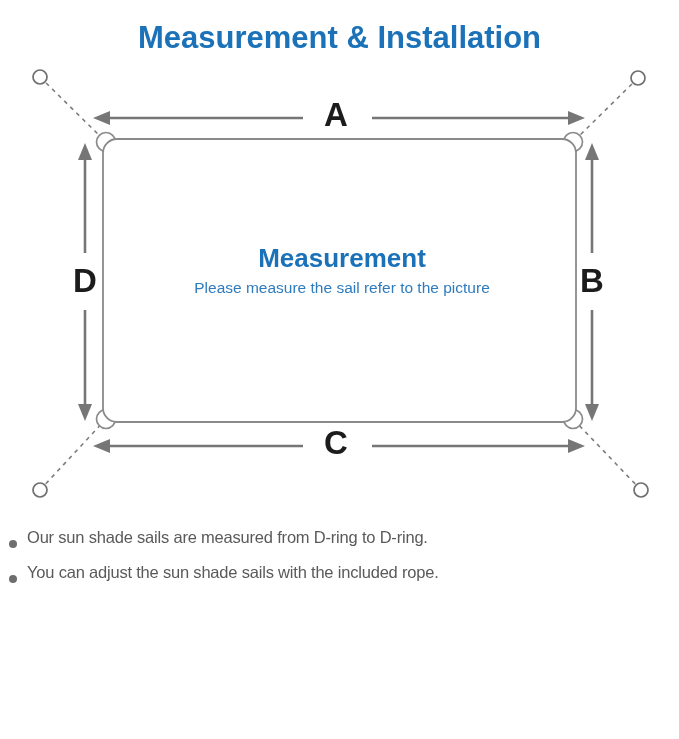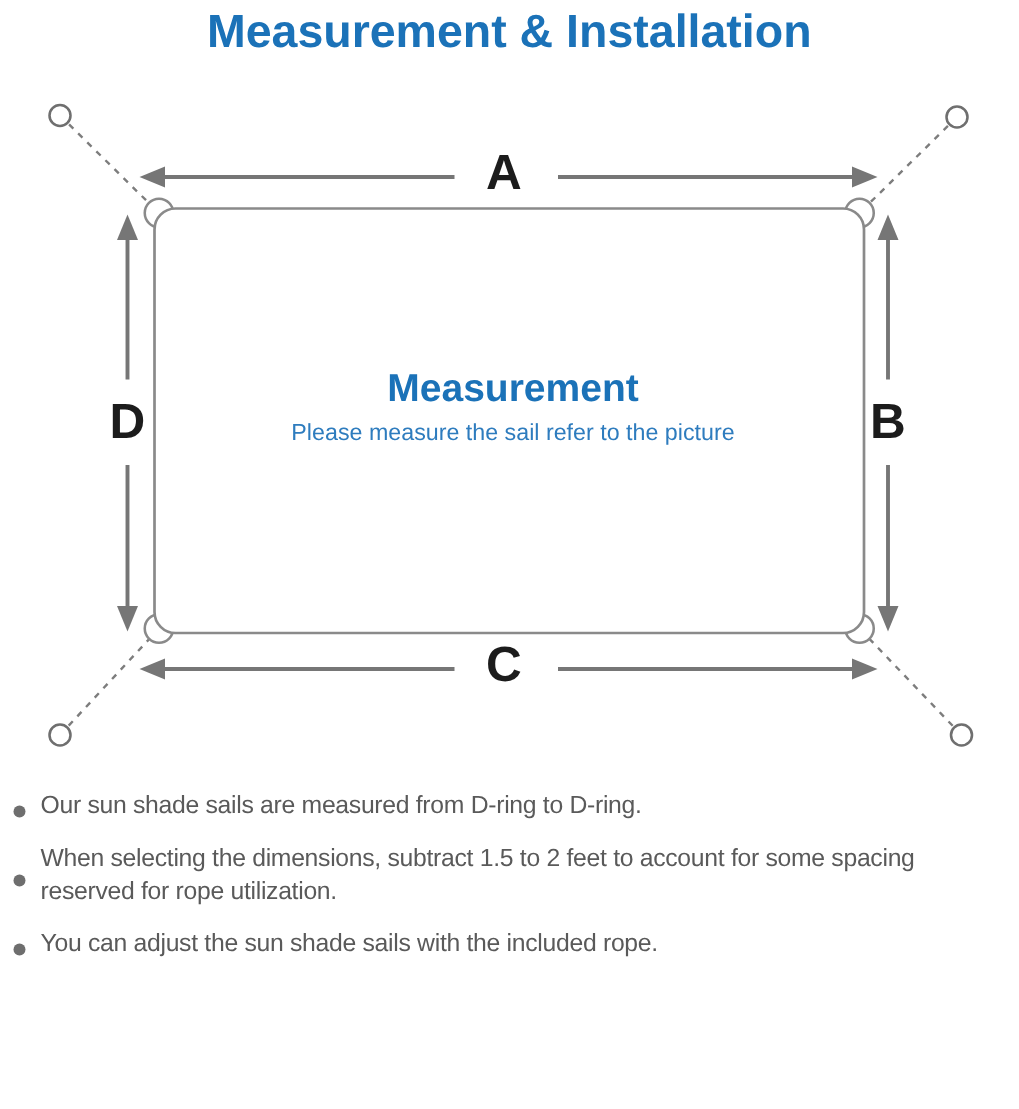--- a/index.html
+++ b/index.html
@@ -5,21 +5,21 @@
   html, body { margin:0; padding:0; }
   body {
     width:679px; height:739px;
     background:#ffffff;
     position:relative;
     overflow:hidden;
     font-family:"Liberation Sans", sans-serif;
   }
   .title {
     position:absolute; top:0; left:0; width:679px;
-    margin:0; padding-top:3px;
+    margin:0; padding-top:20px;
     text-align:center;
     font-size:31px; font-weight:bold;
     color:#1b72b8;
   }
   .diagram { position:absolute; top:50px; left:0; }
 
   .dim-label {
     font-family:"Liberation Sans", sans-serif;
     font-size:33px; font-weight:bold;
     fill:#1c1c1c; text-anchor:middle;
@@ -34,21 +34,21 @@
     font-size:15.5px;
     fill:#2e7cbe; text-anchor:middle;
   }
 
   .notes {
     position:absolute; top:526px; left:0; width:679px;
     box-sizing:border-box; padding:0 8px 0 9px;
     list-style:none; margin:0;
   }
   .note {
-    display:flex; align-items:center;
+    display:flex; align-items:flex-end;
     margin-bottom:13px;
     color:#5a5a5a;
     font-size:16.5px; line-height:22px;
     letter-spacing:-0.2px;
   }
   .bullet {
     flex:0 0 auto;
     width:8px; height:8px; border-radius:50%;
     background:#6e6e6e;
     margin:7px 10px 0 0;
@@ -126,23 +126,19 @@
 </svg>
 
 <ul class="notes">
 
     <li class="note">
       <span class="bullet"></span>
       <span class="note-text">Our sun shade sails are measured from D-ring to D-ring.</span>
     </li>
 
 
-    <li class="note">
-      <span class="bullet"></span>
-      <span class="note-text">When selecting the dimensions, subtract 1.5 to 2 feet to account for some spacing reserved for rope utilization.</span>
-    </li>
 
     <li class="note">
       <span class="bullet"></span>
       <span class="note-text">You can adjust the sun shade sails with the included rope.</span>
     </li>
 
   </ul>
 
 </body></html>

